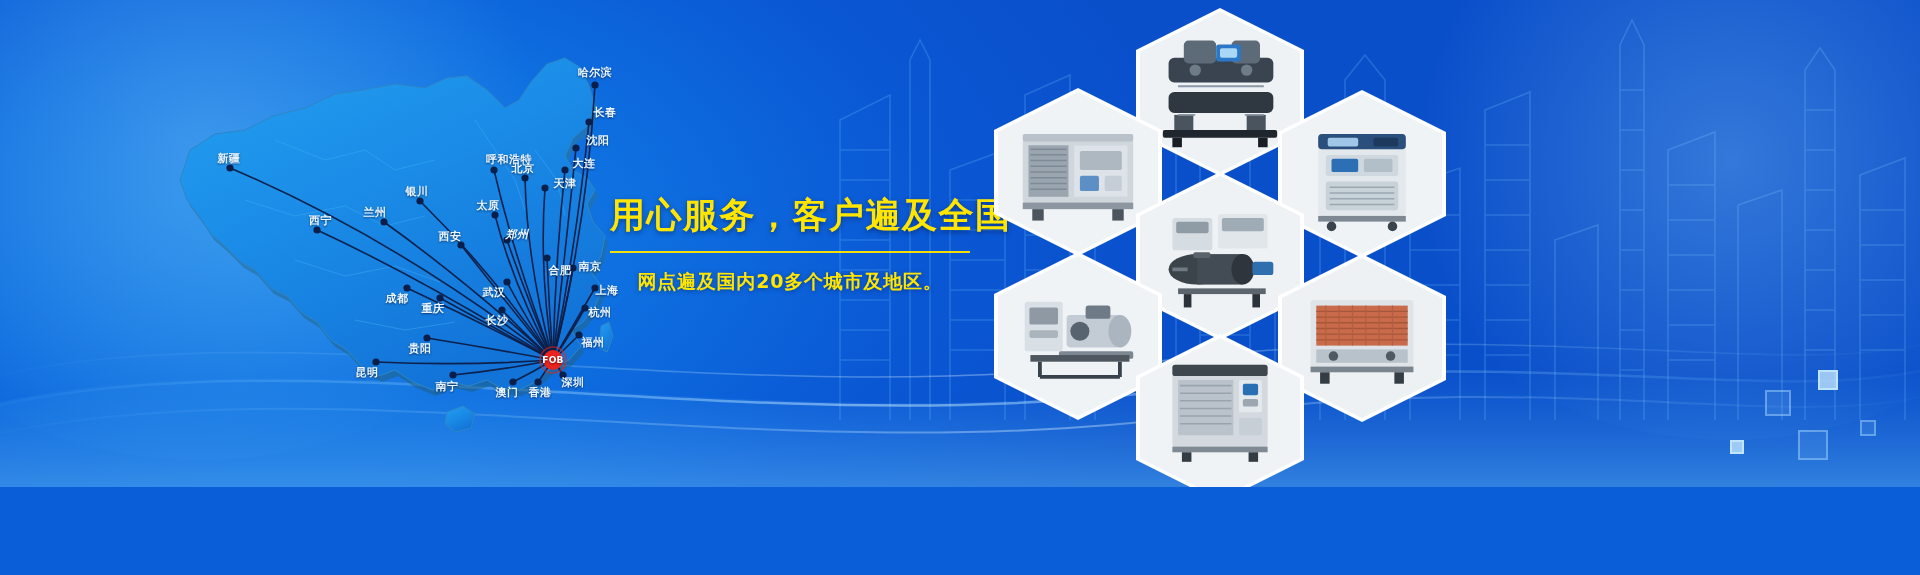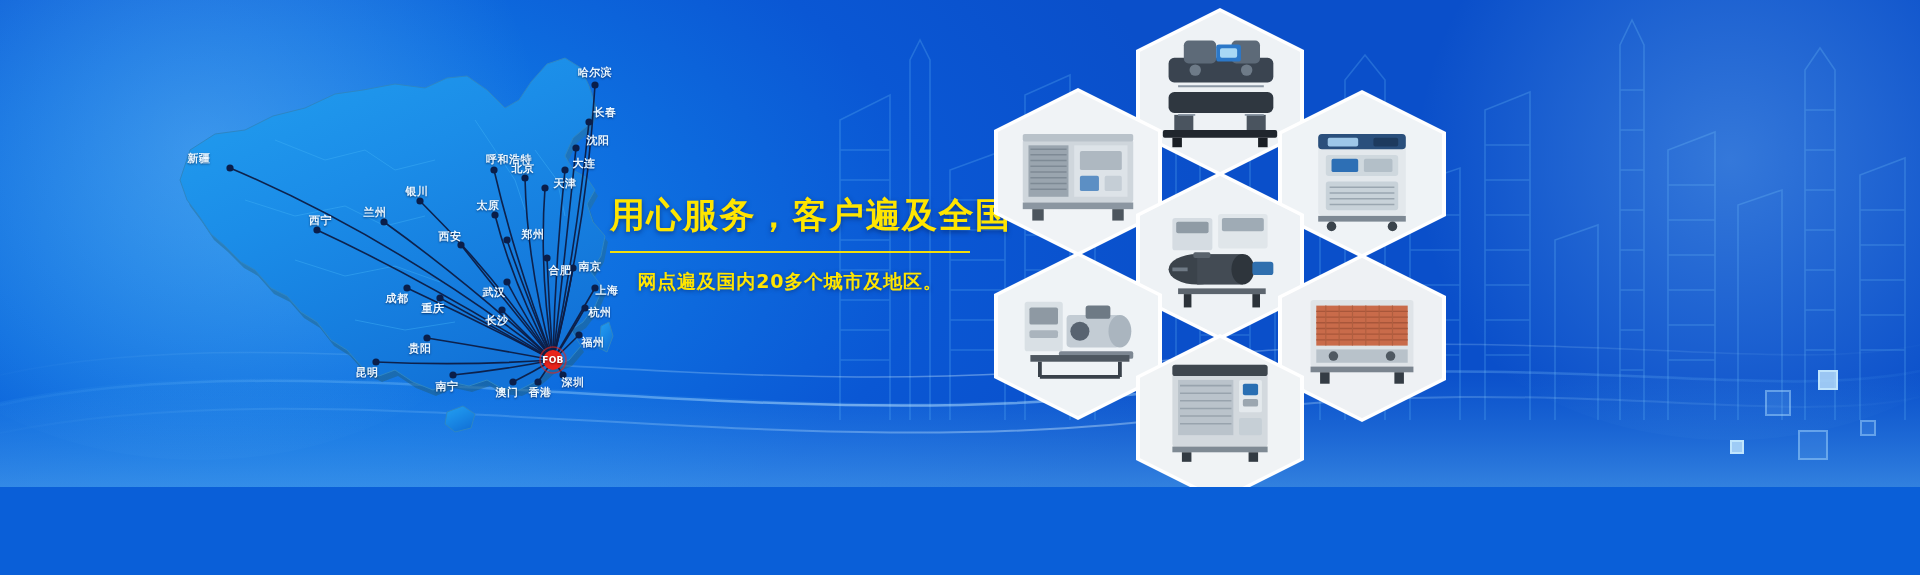--- a/index.html
+++ b/index.html
@@ -294,27 +294,27 @@
     </svg>
 
     <div id="city-labels">
         <div class="city-label" style="left: 500px; top: 42px;">哈尔滨</div>
         <div class="city-label" style="left: 510px; top: 82px;">长春</div>
         <div class="city-label" style="left: 503px; top: 110px;">沈阳</div>
         <div class="city-label" style="left: 489px; top: 133px;">大连</div>
         <div class="city-label" style="left: 396px; top: 129px; padding-left: 36px;">呼和浩特</div>
         <div class="city-label" style="left: 428px; top: 138px;">北京</div>
         <div class="city-label" style="left: 470px; top: 153px;">天津</div>
-        <div class="city-label" style="left: 104px; top: 128px;">新疆</div>
+        <div class="city-label" style="left: 134px; top: 128px;">新疆</div>
         <div class="city-label" style="left: 322px; top: 161px;">银川</div>
         <div class="city-label" style="left: 280px; top: 182px;">兰州</div>
         <div class="city-label" style="left: 208px; top: 190px; padding-left: 35px;">西宁</div>
         <div class="city-label" style="left: 393px; top: 175px;">太原</div>
         <div class="city-label" style="left: 355px; top: 206px;">西安</div>
-        <div class="city-label" style="left: 438px; top: 204px;">郑州</div>
+        <div class="city-label" style="left: 422px; top: 204px; font-style: italic;">郑州</div>
         <div class="city-label" style="left: 465px; top: 240px;">合肥</div>
         <div class="city-label" style="left: 495px; top: 236px;">南京</div>
         <div class="city-label" style="left: 512px; top: 260px;">上海</div>
         <div class="city-label" style="left: 505px; top: 282px;">杭州</div>
         <div class="city-label" style="left: 399px; top: 262px;">武汉</div>
         <div class="city-label" style="left: 402px; top: 290px;">长沙</div>
         <div class="city-label" style="left: 302px; top: 268px;">成都</div>
         <div class="city-label" style="left: 338px; top: 278px;">重庆</div>
         <div class="city-label" style="left: 325px; top: 318px;">贵阳</div>
         <div class="city-label" style="left: 498px; top: 312px;">福州</div>

